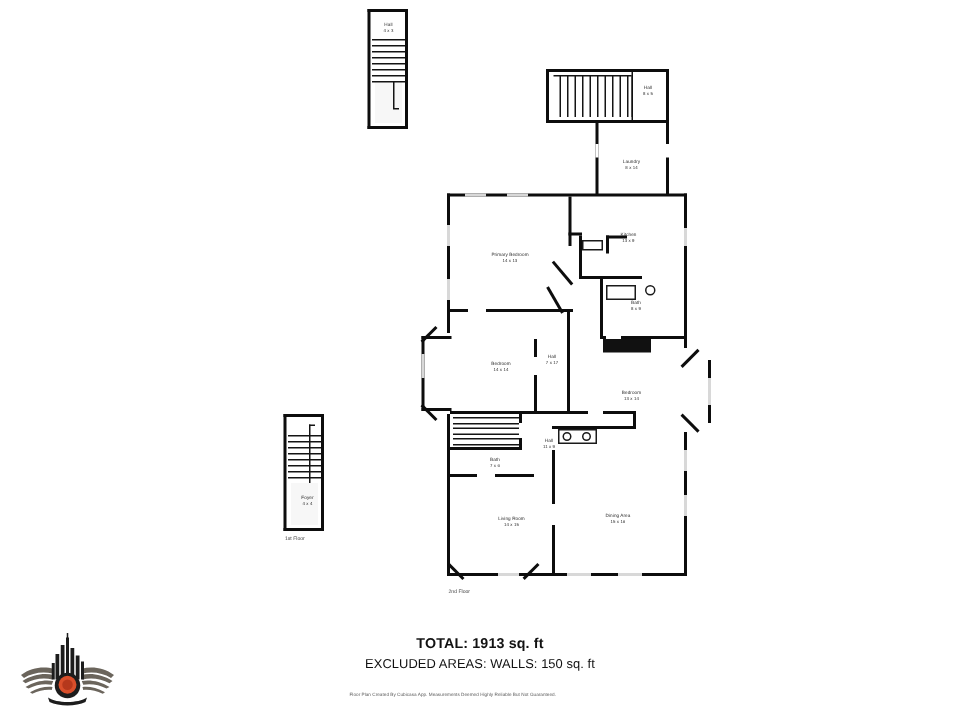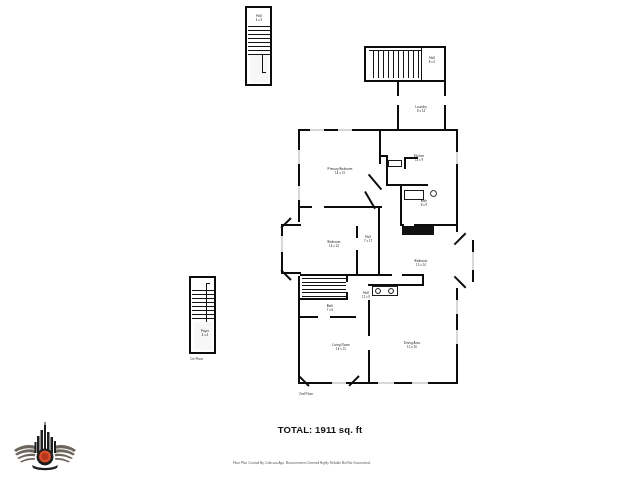--- a/index.html
+++ b/index.html
@@ -373,21 +373,22 @@
     <div class="room-label" style="left:412px; top:346px;">
       <span class="rl-name">Dining Area</span>
       <span class="rl-dim">15 x 16</span>
     </div>
 
     <div class="floor-caption" style="left:299px; top:392px;">2nd Floor</div>
   </div>
 </div>
 
 <div class="summary">
-  <div class="total">TOTAL: 1911 sq. ft</div>
+  <div class="total">TOTAL: 1913 sq. ft</div>
+  <div class="line3">EXCLUDED AREAS: WALLS: 150 sq. ft</div>
 </div>
 <div class="disclaimer">Floor Plan Created By Cubicasa App. Measurements Deemed Highly Reliable But Not Guaranteed.</div>
 
 <div class="logo">
   <svg viewBox="0 0 132 104" width="66" height="52" aria-hidden="true">
 
     <g fill="#6b655c">
       <path d="M4 58 C18 48 34 46 48 50 L46 56 C33 53 19 55 8 62 Z"></path>
       <path d="M6 66 C20 57 35 55 48 58 L46 64 C34 61 21 63 10 69 Z"></path>
       <path d="M10 74 C23 66 36 64 47 66 L45 71 C35 69 24 71 14 76 Z"></path>

